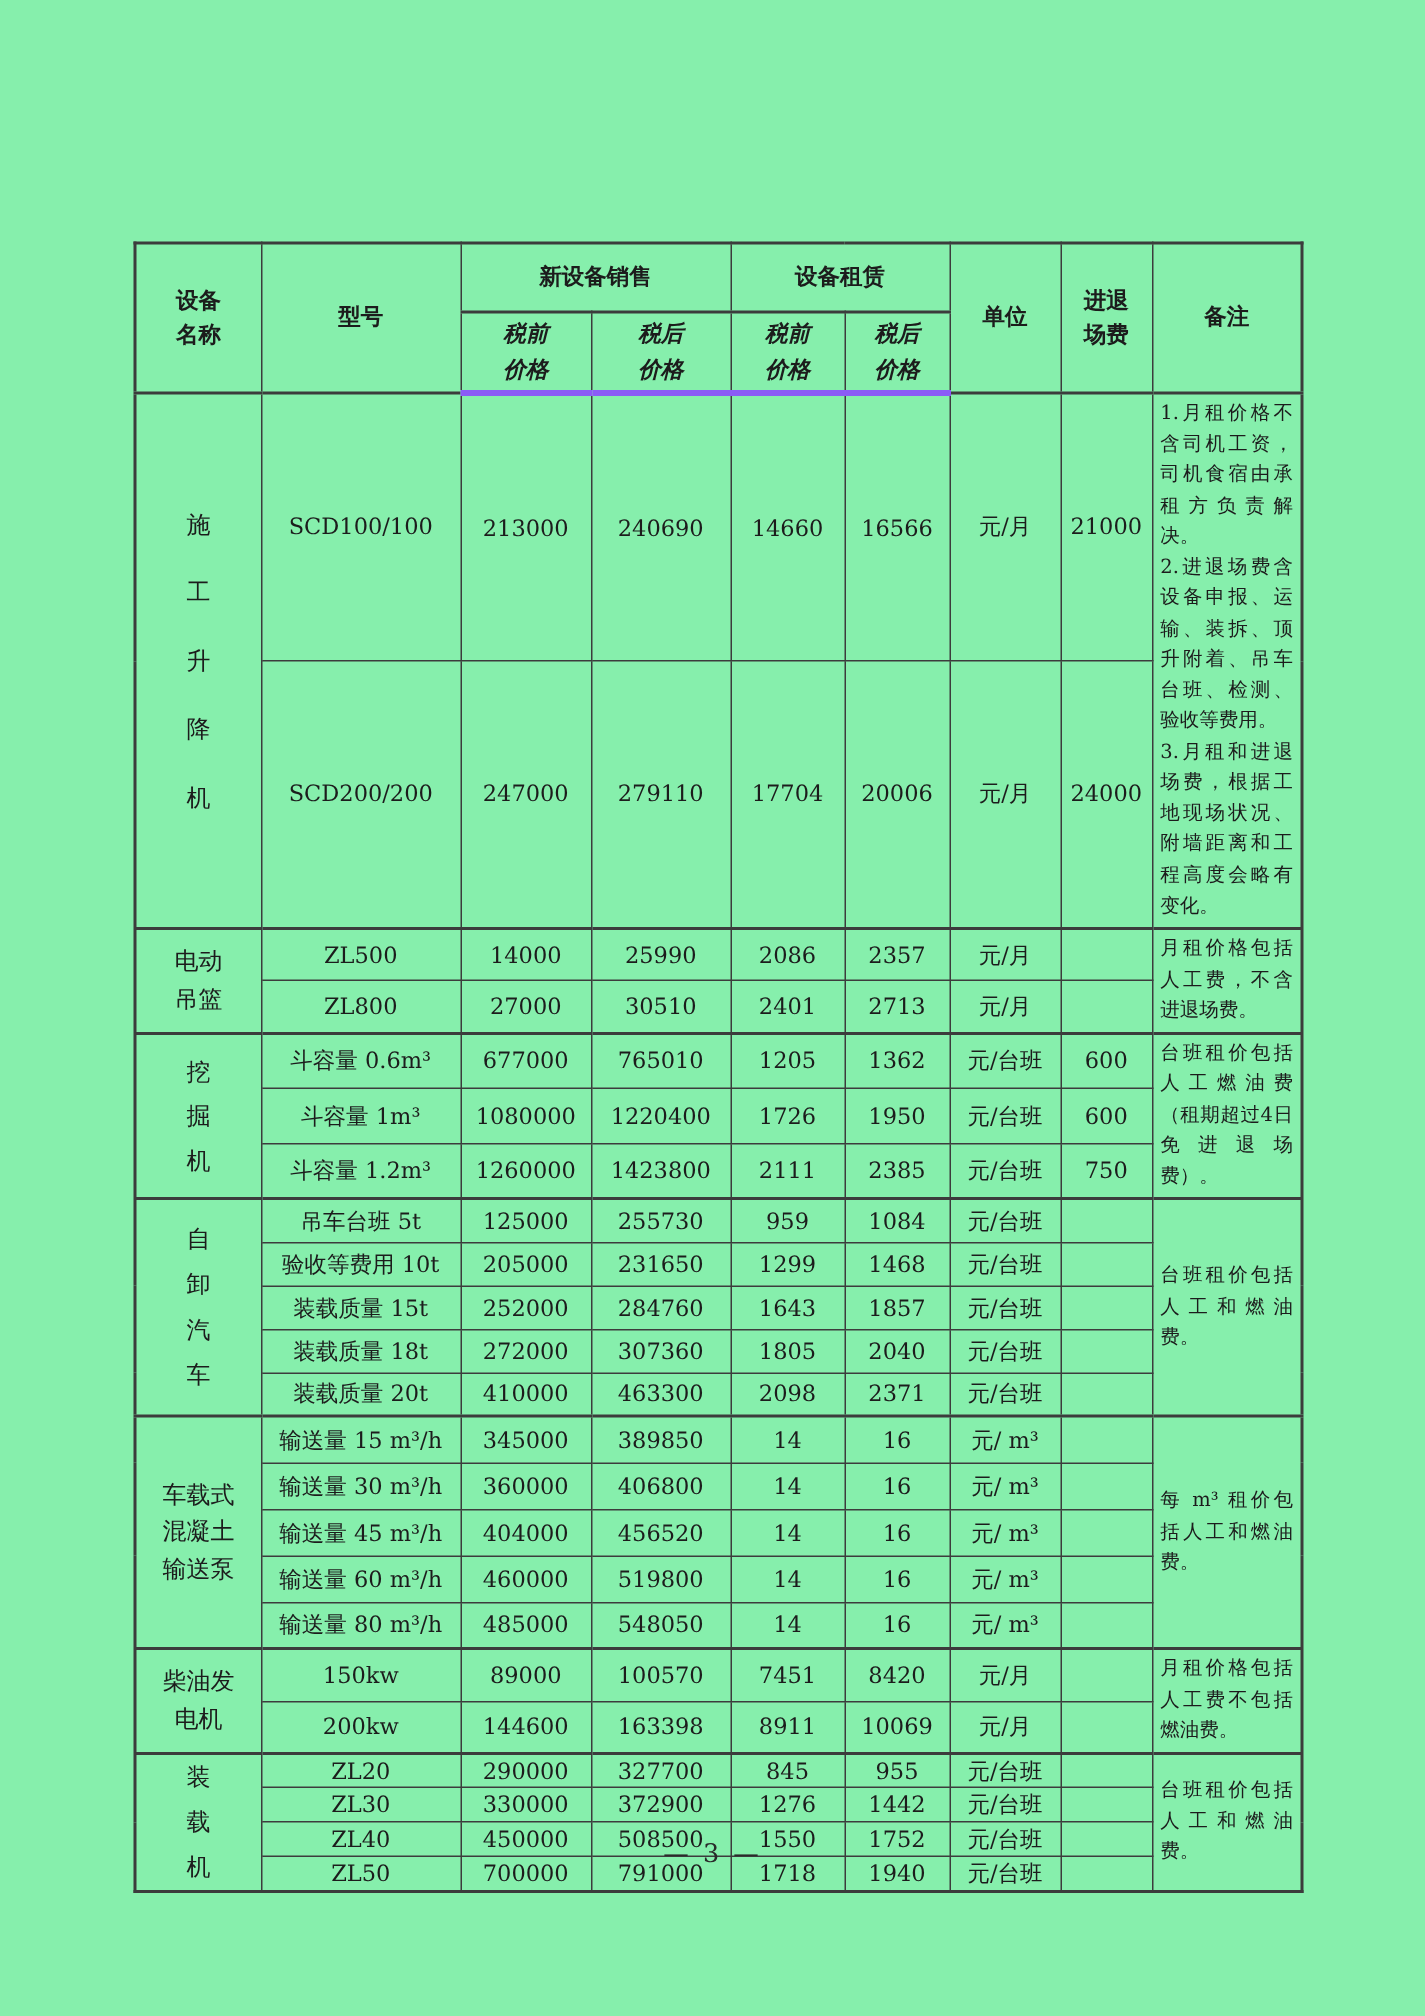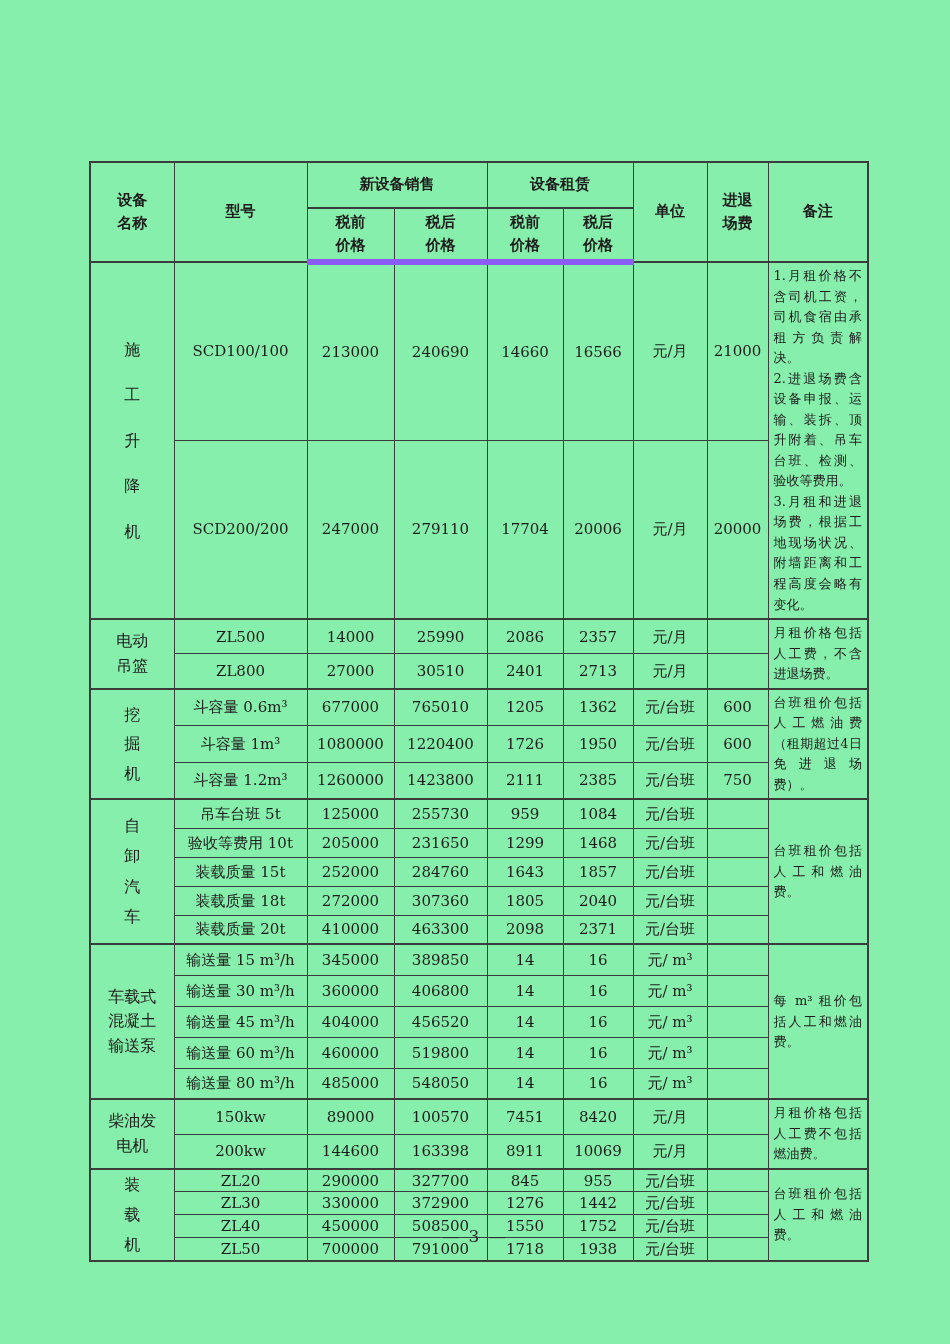--- a/index.html
+++ b/index.html
@@ -20,21 +20,21 @@
     overflow:hidden;
   }
   
   tr.sec-top td { border-top:2px solid #3c3c3c; }
   
   tr.hdr td {
     font-family:"DejaVu Sans","Liberation Sans",sans-serif;
     font-weight:bold; font-size:15px; white-space:pre-line; line-height:1.55;
     border-bottom:2px solid #3c3c3c;
   }
-  tr.hdr2 td { border-bottom:6px solid #8b5cf6; }
+  tr.hdr2 td { border-bottom:4px solid #8b5cf6;font-style:italic; }
   
   td.name { white-space:pre-line; font-size:16px; }
   td.lh-wide  { line-height:2.85; }
   td.lh-med   { line-height:1.85; }
   td.lh-med2  { line-height:1.9; }
   td.lh-norm  { line-height:1.55; }
   
   td.remark {
     white-space:pre-line; text-align:justify;
     font-size:13px; line-height:1.58; padding:3px 5px;
@@ -102,21 +102,21 @@
 2.进退场费含设备申报、运输、装拆、顶升附着、吊车台班、检测、验收等费用。
 3.月租和进退场费，根据工地现场状况、附墙距离和工程高度会略有变化。</td>
       </tr>
       <tr style="height:154px">
         <td>SCD200/200</td>
         <td>247000</td>
         <td>279110</td>
         <td>17704</td>
         <td>20006</td>
         <td>元/月</td>
-        <td>20000</td>
+        <td>24000</td>
       </tr>
 
       <tr class="sec-top" style="height:30px">
         <td class="name lh-norm" rowspan="2">电动
 吊篮</td>
         <td>ZL500</td>
         <td>14000</td>
         <td>25990</td>
         <td>2086</td>
         <td>2357</td>
@@ -318,21 +318,21 @@
         <td>1550</td>
         <td>1752</td>
         <td>元/台班</td>
         <td></td>
       </tr>
       <tr style="height:23px">
         <td>ZL50</td>
         <td>700000</td>
         <td>791000</td>
         <td>1718</td>
-        <td>1938</td>
+        <td>1940</td>
         <td>元/台班</td>
         <td></td>
       </tr>
     </tbody>
   </table>
 
   <div class="page-number">— 3 —</div>
 </div>
 
 </body></html>

